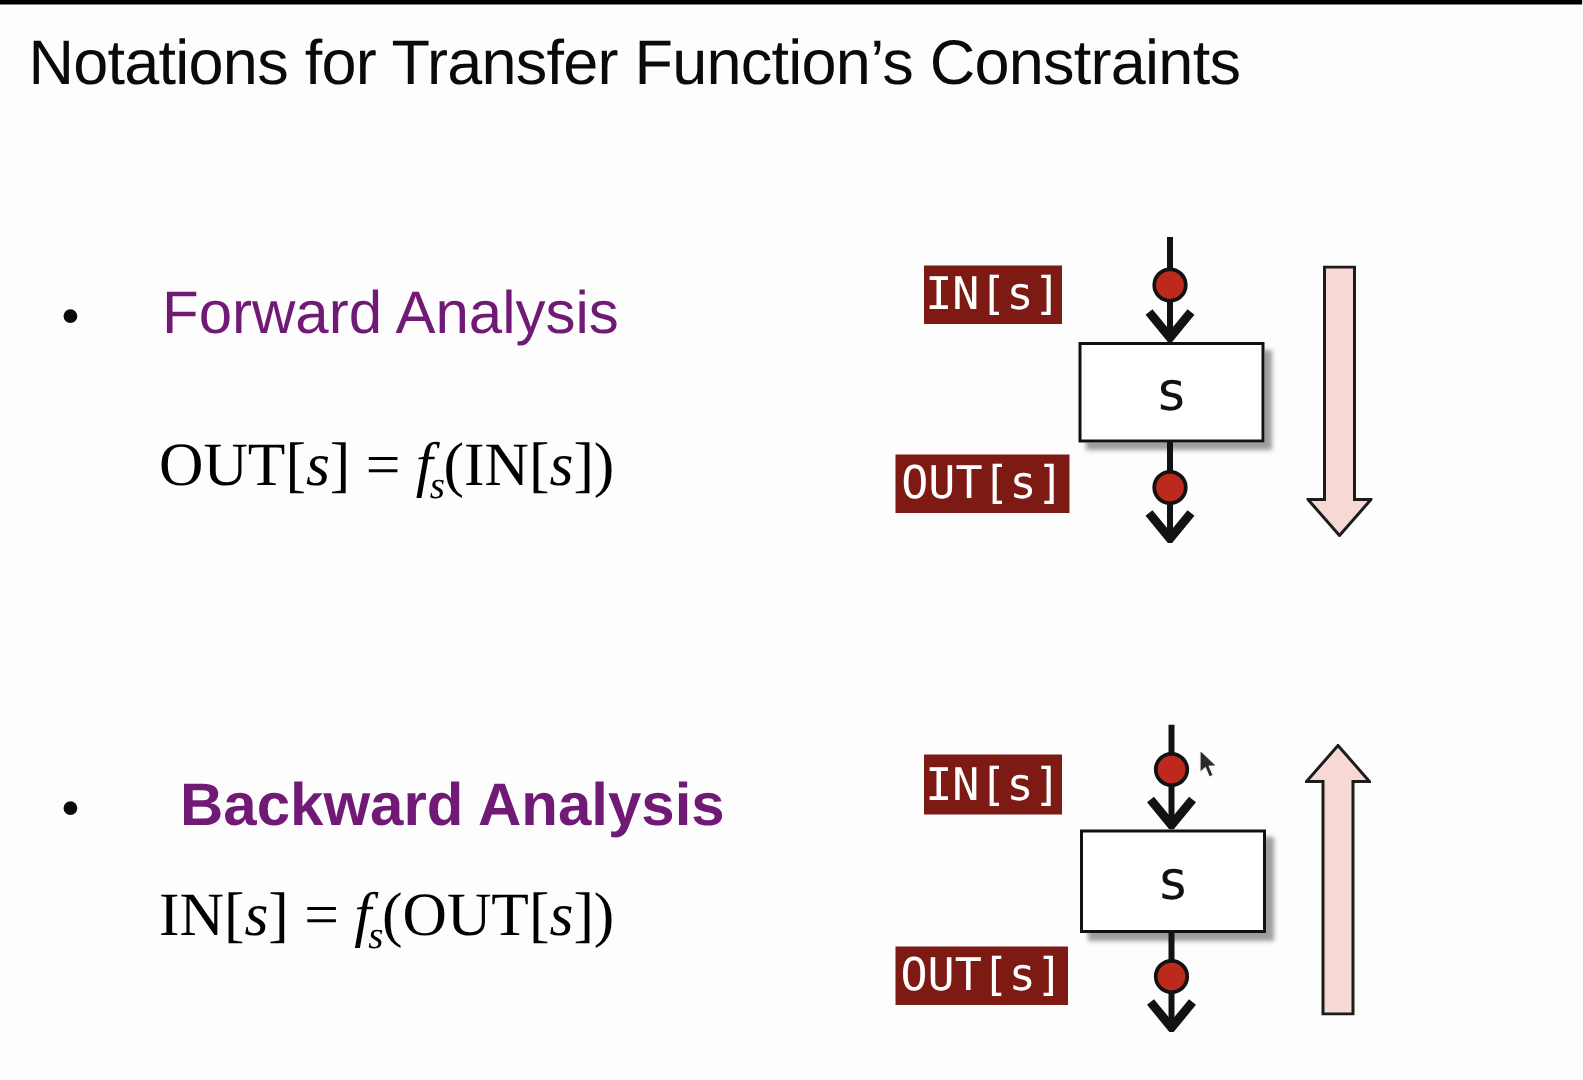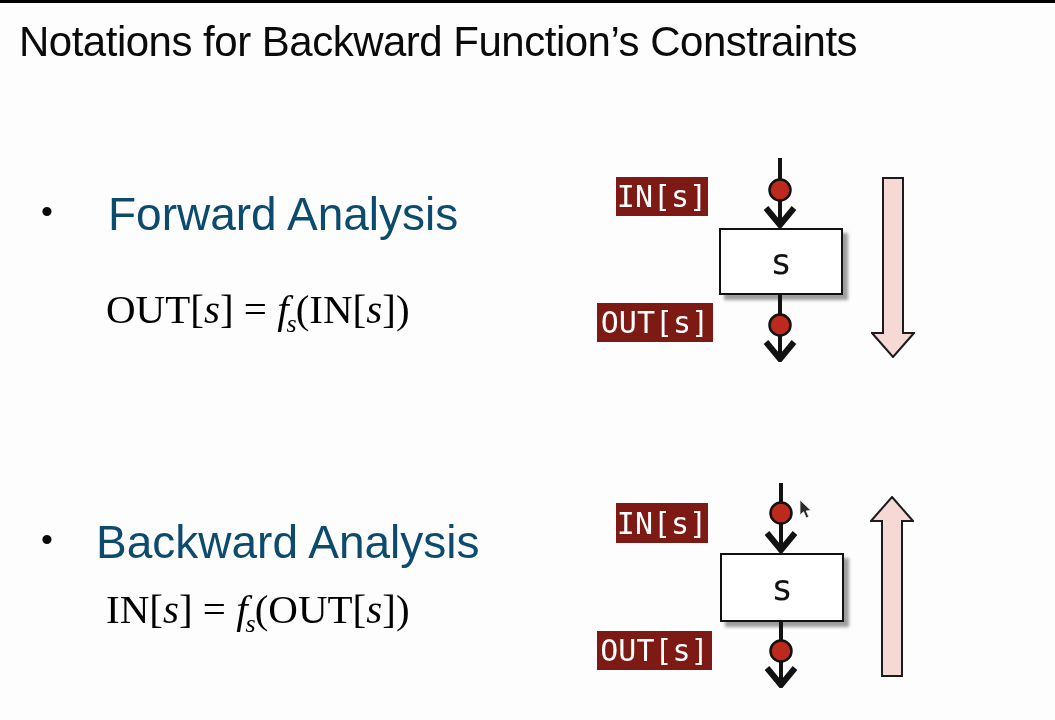--- a/index.html
+++ b/index.html
@@ -18,23 +18,23 @@
     background:var(--slide-bg); overflow:hidden;
   }
   .top-edge { position:absolute; left:0; top:0; width:100%; height:3px; background:var(--top-edge); }
   .title {
     position:absolute; left:19px; top:18px; font-size:42px; color:#0a0a0a;
     letter-spacing:-0.5px; white-space:nowrap;
   }
   .bullet { position:absolute; font-size:34px; color:#0a0a0a; }
   .bullet-fw { left:41px; top:192px; }
   .bullet-bw { left:41px; top:520px; }
-  .heading { position:absolute; font-size:46px; color:#0c4a6e; white-space:nowrap; }
+  .heading { position:absolute; font-size:40px; color:#701a75; white-space:nowrap; }
   .heading-fw { left:108px; top:187px; }
-  .heading-bw { left:96px; top:515px; }
+  .heading-bw { left:120px; top:515px;font-weight:bold; }
   .formula {
     position:absolute; font-family:"Liberation Serif", serif; font-size:41px;
     color:#000000; white-space:nowrap;
   }
   .formula-fw { left:106px; top:285px; }
   .formula-bw { left:106px; top:585px; }
   .formula i { font-style:italic; }
   .formula sub { font-size:26px; font-style:italic; position:relative; top:9px; left:-2px; margin-right:-3px; vertical-align:baseline; }
   .io-label {
     position:absolute; background:var(--label-bg); color:var(--label-text);
@@ -60,21 +60,21 @@
   .big-arrow { position:absolute; }
   .big-arrow polygon { fill:var(--big-arrow-fill); stroke:#1c1c1c; stroke-width:2; stroke-linejoin:miter; }
   .cursor { position:absolute; left:799px; top:500px; opacity:0.88; }
 </style>
 </head>
 <body>
 
 <div class="slide">
   <div class="top-edge"></div>
 
-  <div class="title">Notations for Backward Function’s Constraints</div>
+  <div class="title">Notations for Transfer Function’s Constraints</div>
 
   <span class="bullet bullet-fw">•</span>
   <div class="heading heading-fw">Forward Analysis</div>
 
   <div class="formula formula-fw"><span>OUT[</span><i>s</i><span>] = </span><i>f</i><sub>s</sub><span>(</span><span>IN[</span><i>s</i><span>])</span></div>
 
   <div class="io-label fw-in">IN[s]</div>
 
   <svg class="connector" style="left:760px; top:158px;" width="40" height="70">
     <line class="conn-line" x1="20" y1="0" x2="20" y2="66"></line>

